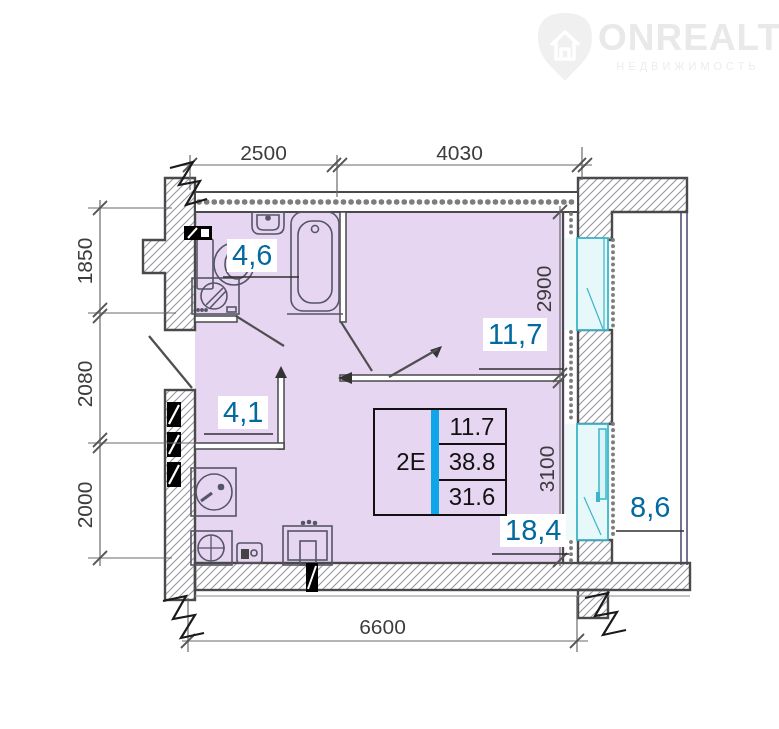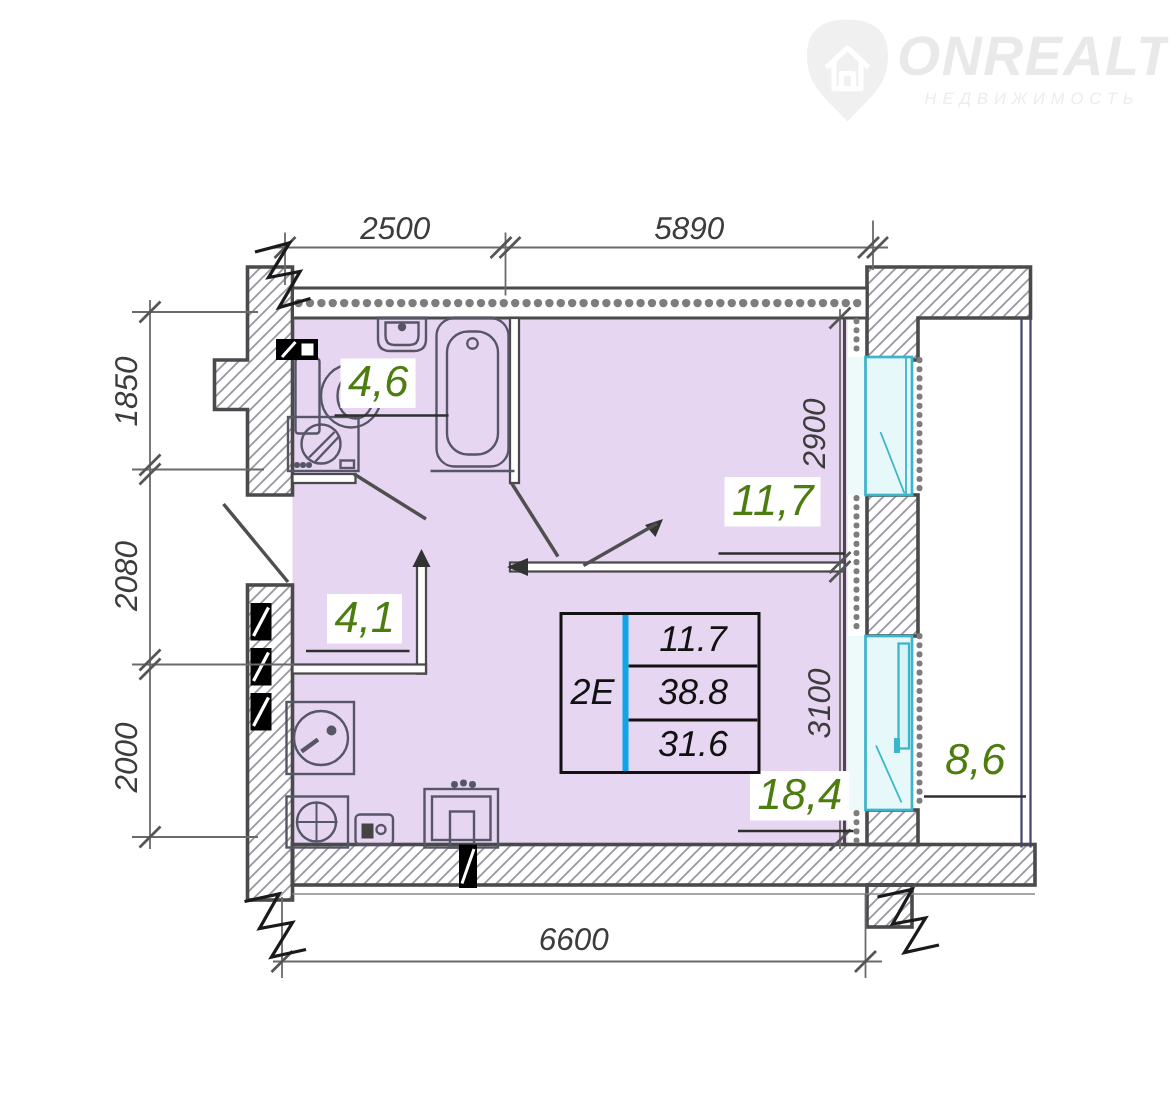--- a/index.html
+++ b/index.html
@@ -1,26 +1,26 @@
 <!DOCTYPE html>
 <html><head>
 <meta charset="utf-8">
 <style>
   html,body{margin:0;padding:0;background:#fff;}
   #canvas{position:relative;width:779px;height:705px;background:#ffffff;overflow:hidden;
-          font-family:"Liberation Sans",sans-serif;font-style:italic;}
+          font-family:"Liberation Sans",sans-serif;}
   svg{position:absolute;left:0;top:0;}
   .dim{position:absolute;color:#3c3c3c;font-size:21px;text-align:center;white-space:nowrap;}
   .dim.v{width:110px;height:24px;transform:rotate(-90deg);transform-origin:center;line-height:24px;}
-  .area-label{position:absolute;color:#4d7c0f;font-size:29px;line-height:33px;background:#fff;
+  .area-label{position:absolute;color:#0369a1;font-size:29px;line-height:33px;background:#fff;
               padding:0 5px;white-space:nowrap;}
   .balcony-label{background:transparent;}
   .stat-table{position:absolute;left:373px;top:408px;width:130px;height:104px;
               border:2px solid #111;display:flex;color:#111;font-size:24px;}
-  .stat-table .unit{width:40px;border-right:4px solid #0ea5e9;display:flex;align-items:center;justify-content:center;}
+  .stat-table .unit{width:40px;border-right:8px solid #0ea5e9;display:flex;align-items:center;justify-content:center;padding-left:16px;}
   .stat-table .vals{flex:1;display:flex;flex-direction:column;}
   .stat-table .vals div{flex:1;display:flex;align-items:center;justify-content:center;}
   .stat-table .vals div:nth-child(1),.stat-table .vals div:nth-child(2){border-bottom:2px solid #111;}
   .logo-brand{position:absolute;left:598px;top:17px;width:180px;text-align:center;font-size:37px;
               font-weight:bold;letter-spacing:1px;color:#e9e9e9;}
   .logo-tag{position:absolute;left:598px;top:60px;width:180px;text-align:center;font-size:11px;
             letter-spacing:4px;color:#ededed;}
 </style>
 </head>
 <body>
@@ -224,21 +224,21 @@
   <g opacity="0.6">
     <path d="M565,13 C547,13 538,21 538,37 C538,57 549,64 565,81 C581,64 592,57 592,37 C592,21 583,13 565,13 Z" fill="#e7e7e7"></path>
     <path d="M551,45 L565,32 L579,45 M556,41 V59 H574 V41 M561,59 V49 H569 V59" stroke="#fff" stroke-width="3.5" fill="none" stroke-linejoin="round"></path>
   </g>
 </svg>
 
 <div class="logo-brand">ONREALT</div>
 <div class="logo-tag">НЕДВИЖИМОСТЬ</div>
 
 <div class="dim" style="left:190px;top:141px;width:147px;">2500</div>
-<div class="dim" style="left:337px;top:141px;width:245px;">5890</div>
+<div class="dim" style="left:337px;top:141px;width:245px;">4030</div>
 <div class="dim" style="left:188px;top:615px;width:389px;">6600</div>
 <div class="dim v" style="left:30px;top:249px;">1850</div>
 <div class="dim v" style="left:30px;top:372px;">2080</div>
 <div class="dim v" style="left:30px;top:493px;">2000</div>
 <div class="dim v" style="left:489px;top:277px;">2900</div>
 <div class="dim v" style="left:492px;top:457px;">3100</div>
 
 <div class="area-label" style="left:227px;top:239px;">4,6</div>
 <div class="area-label" style="left:218px;top:396px;">4,1</div>
 <div class="area-label" style="left:483px;top:318px;">11,7</div>

